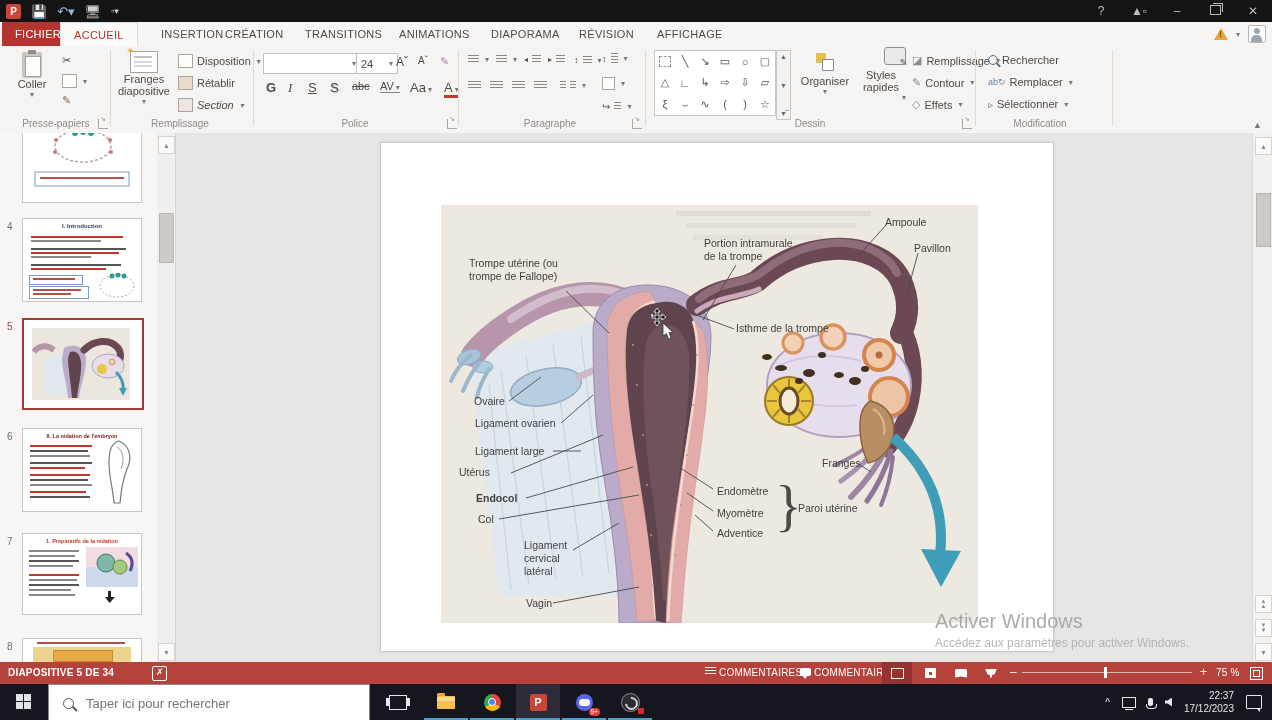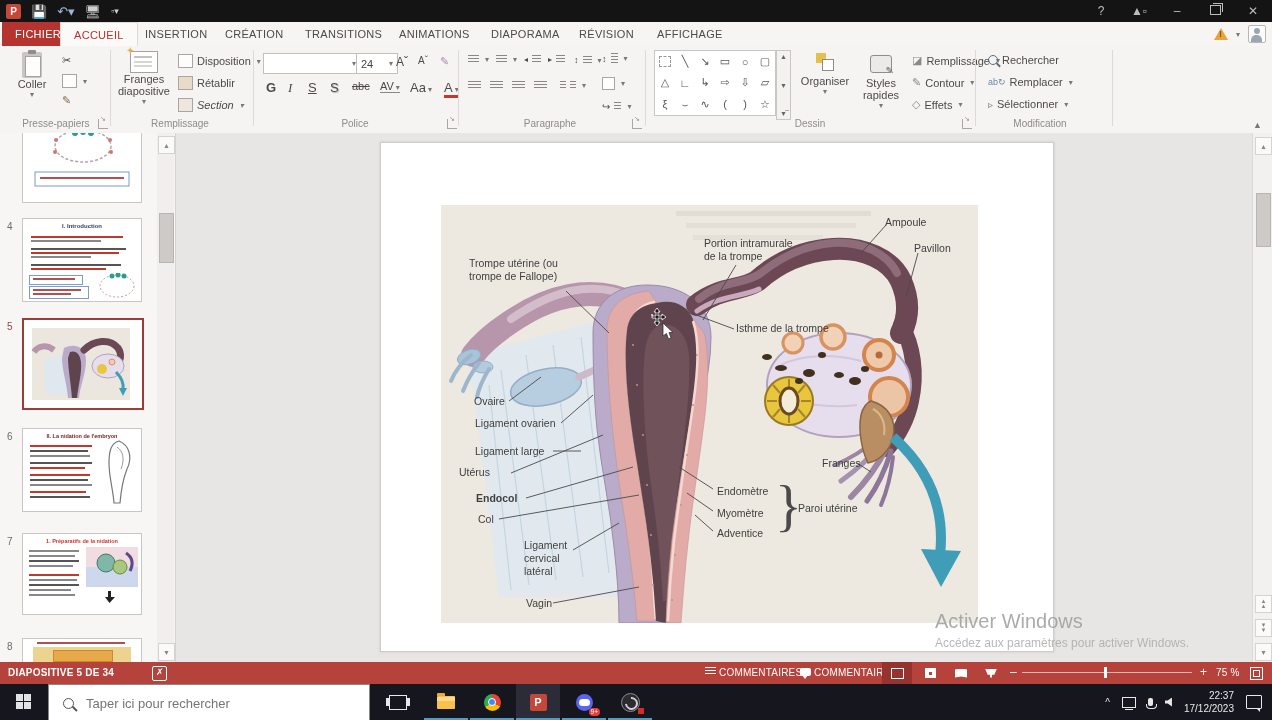--- a/index.html
+++ b/index.html
@@ -146,21 +146,21 @@
       <span class="winbtn">▲▫</span>
       <span class="winbtn">–</span>
       <span class="winbtn"><span class="restore-sq"></span></span>
       <span class="winbtn">✕</span>
     </div>
   </div>
 
   <div id="tabrow">
     <div class="tab file" style="left:2px;">FICHIER</div>
     <div class="tab active" style="left:60px;">ACCUEIL</div>
-    <div class="tab" style="left:132px;">INSERTION</div>
+    <div class="tab" style="left:148px;">INSERTION</div>
     <div class="tab" style="left:212px;">CRÉATION</div>
     <div class="tab" style="left:292px;">TRANSITIONS</div>
     <div class="tab" style="left:386px;">ANIMATIONS</div>
     <div class="tab" style="left:478px;">DIAPORAMA</div>
     <div class="tab" style="left:566px;">RÉVISION</div>
     <div class="tab" style="left:644px;">AFFICHAGE</div>
     <div class="tabrow-right">
       <span class="warn-tri"></span>
       <span style="font-size:8px;color:#777;">▾</span>
       <span class="person"></span>
@@ -304,21 +304,21 @@
     <div class="galscroll">
         <span>▲</span>
         <span>▼</span>
         <span>▼̅</span>
       </div>
     <div class="bigbtn" style="left:798px;top:7px;width:54px;">
       <span class="org-ico"></span>
       <span style="margin-top:4px;">Organiser</span>
       <span style="font-size:8px;color:#777;">▾</span>
     </div>
-    <div class="bigbtn" style="left:856px;top:9px;width:50px;">
+    <div class="bigbtn" style="left:856px;top:1px;width:50px;align-items:flex-end;">
       <span class="qs-ico"></span>
       <span style="margin-top:4px;width:50px;">Styles rapides</span>
       <span style="font-size:8px;color:#777;">▾</span>
     </div>
     <div class="rbtn ddn" style="left:912px;top:8px;">
         <span style="color:#8a8a8a;">◪</span>
         <span>Remplissage</span>
       </div>
     <div class="rbtn ddn" style="left:912px;top:30px;">
         <span style="color:#8a8a8a;">✎</span>

